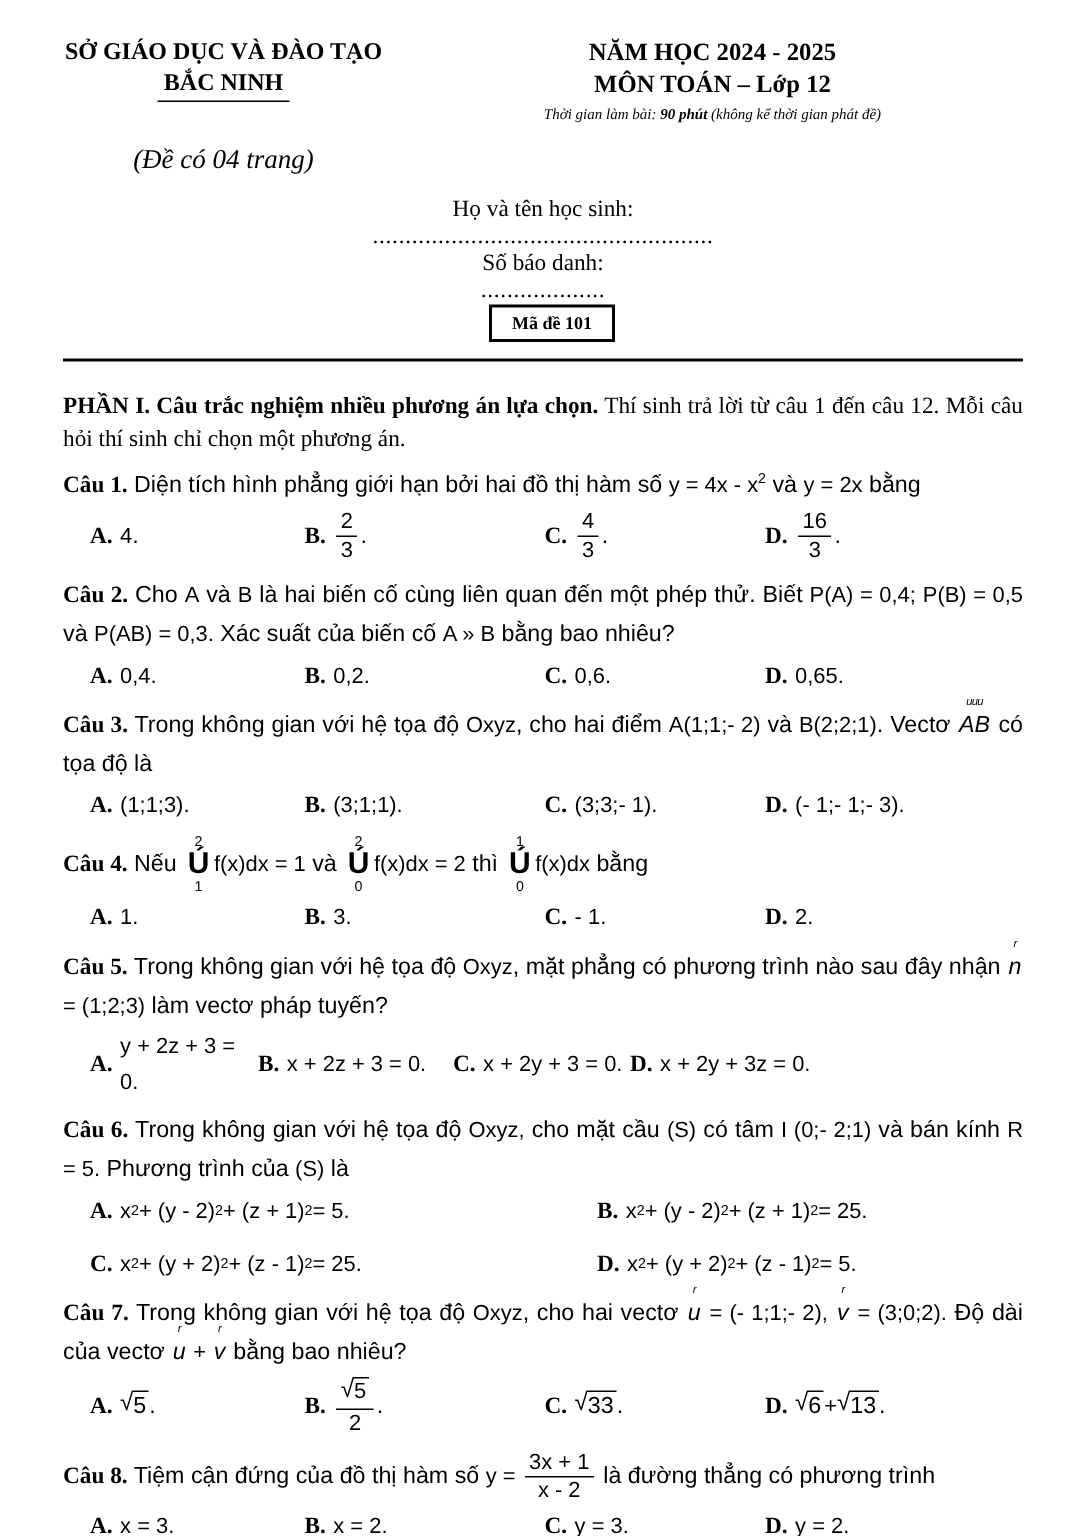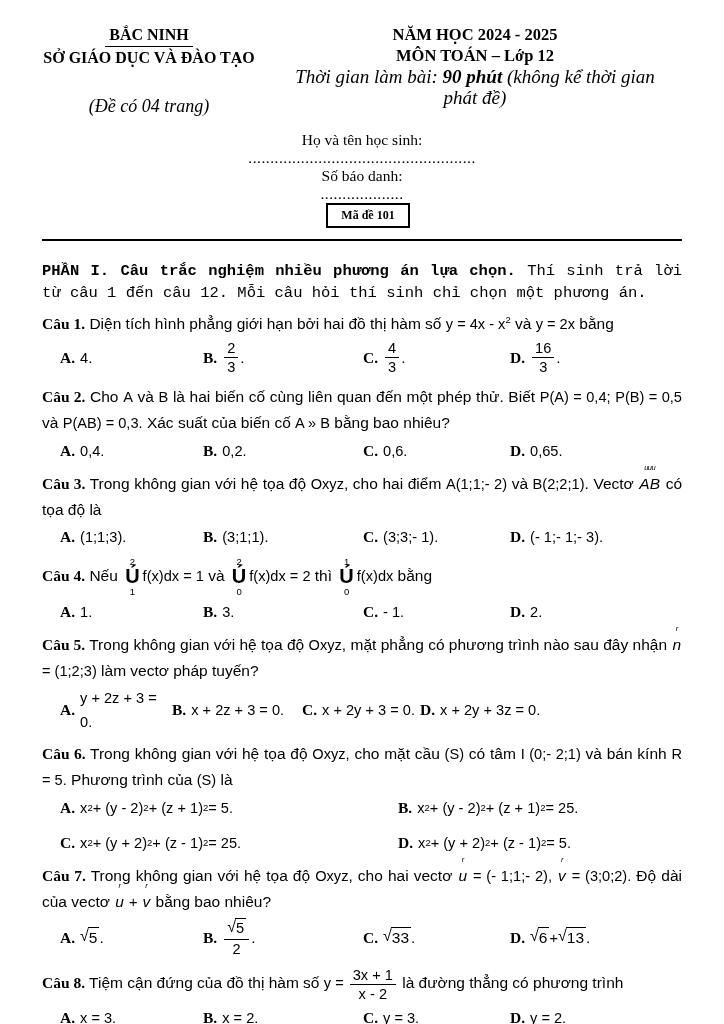--- a/index.html
+++ b/index.html
@@ -9,32 +9,32 @@
     overflow:hidden;
   }
   .page{padding:24px 42px 0 42px;box-sizing:border-box;}
 
   
   .hdr{display:grid;grid-template-columns:240px 1fr;}
   .hdr-left{text-align:center;font-weight:bold;font-size:16px;line-height:21px;padding-right:26px;}
   .hdr-left .l2{display:inline-block;border-bottom:1.6px solid #000;padding:0 4px 1px;}
   .pages-note{font-style:italic;font-weight:normal;font-size:18px;margin-top:28px;}
   .hdr-right{text-align:center;font-weight:bold;font-size:16.5px;line-height:21px;padding-right:14px;}
-  .time-line{font-weight:normal;font-style:italic;font-size:19px;}
+  .time-line{font-weight:normal;font-style:italic;font-size:10px;}
   .time-line b{font-style:italic;}
 
   
   .student{display:flex;align-items:center;margin-top:14px;white-space:nowrap;flex-direction:column;}
   .dots{letter-spacing:.5px;overflow:hidden;}
   .exam-code-box{border:2px solid #000;padding:3px 13px;font-weight:bold;font-size:12px;margin-left:12px;}
 
   hr.rule{border:none;border-top:2.2px solid #000;margin:11px 0 5px 0;}
 
   
-  .part1{margin:19px 0 0 0;text-align:justify;line-height:22px;font-family:Liberation Mono, monospace;}
+  .part1{margin:19px 0 0 0;text-align:justify;line-height:22px;}
 
   
   .q{margin-top:7px;}
   .q-body{margin:0;text-align:justify;line-height:25px;}
   .q-label{font-weight:bold;font-family:Liberation Serif, serif;}
   .t{font-family:Liberation Sans, sans-serif;}
   .m{font-family:"Liberation Sans", sans-serif;font-size:14.6px;}
   .opts{display:grid;padding-left:18px;margin-top:2px;}
   .opts.c4{grid-template-columns:143px 160px 147px 1fr;}
   .opts.c4t{grid-template-columns:112px 130px 118px 1fr;}
@@ -62,22 +62,22 @@
   
   .pg-footer{text-align:center;margin-top:10px;font-size:15px;}
 </style>
 </head>
 <body>
 
 <div class="page">
 
   <header class="hdr">
     <div class="hdr-left">
+      <div>SỞ GIÁO DỤC VÀ ĐÀO TẠO</div>
       <div><span class="l2">BẮC NINH</span></div>
-      <div>SỞ GIÁO DỤC VÀ ĐÀO TẠO</div>
       <div class="pages-note">(Đề có 04 trang)</div>
     </div>
     <div class="hdr-right">
       <div>NĂM HỌC 2024 - 2025</div>
       <div>MÔN TOÁN – Lớp 12</div>
       <div class="time-line">
         <span>Thời gian làm bài: </span><b>90 phút</b><span> (không kể thời gian phát đề)</span>
       </div>
     </div>
   </header>

